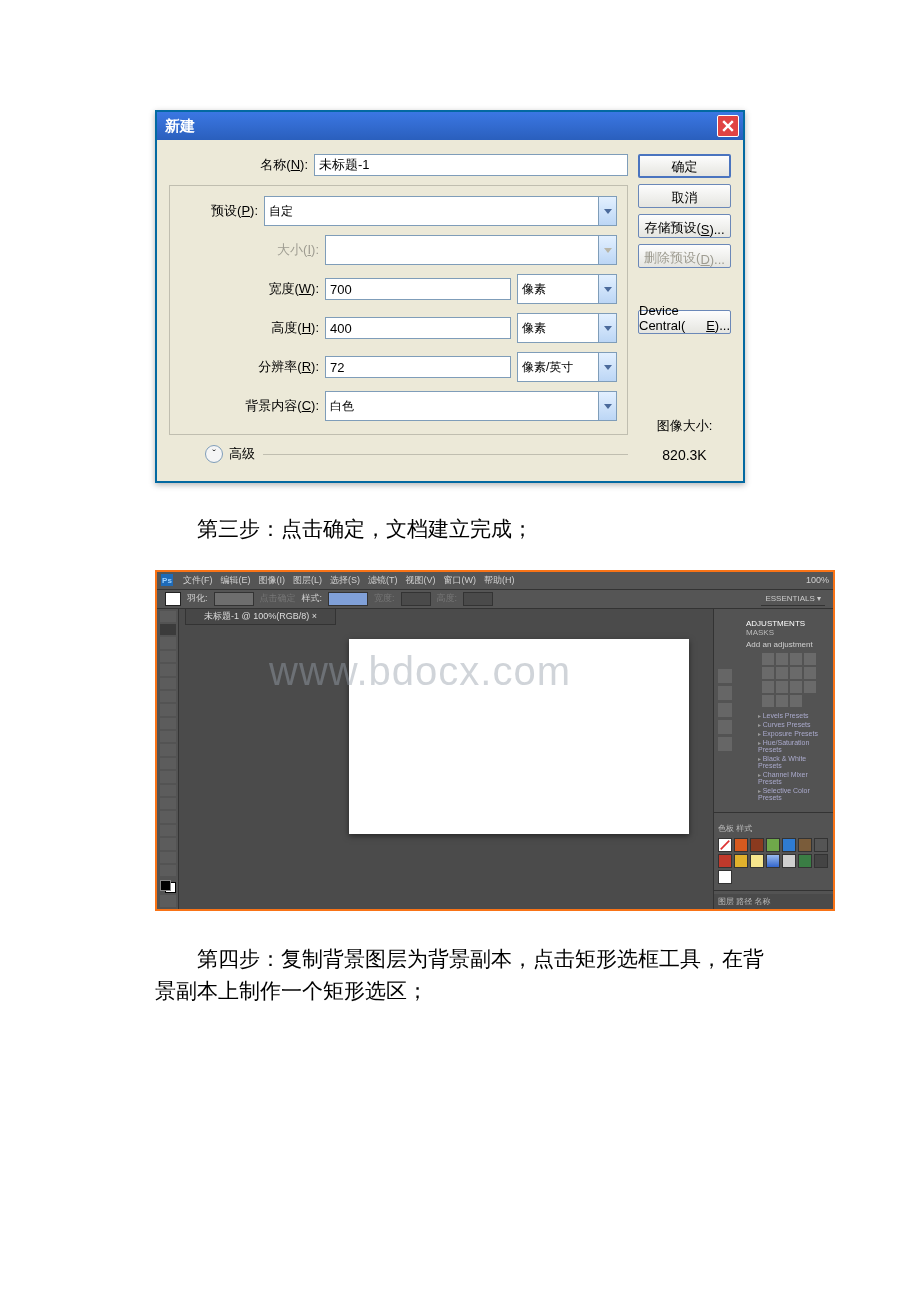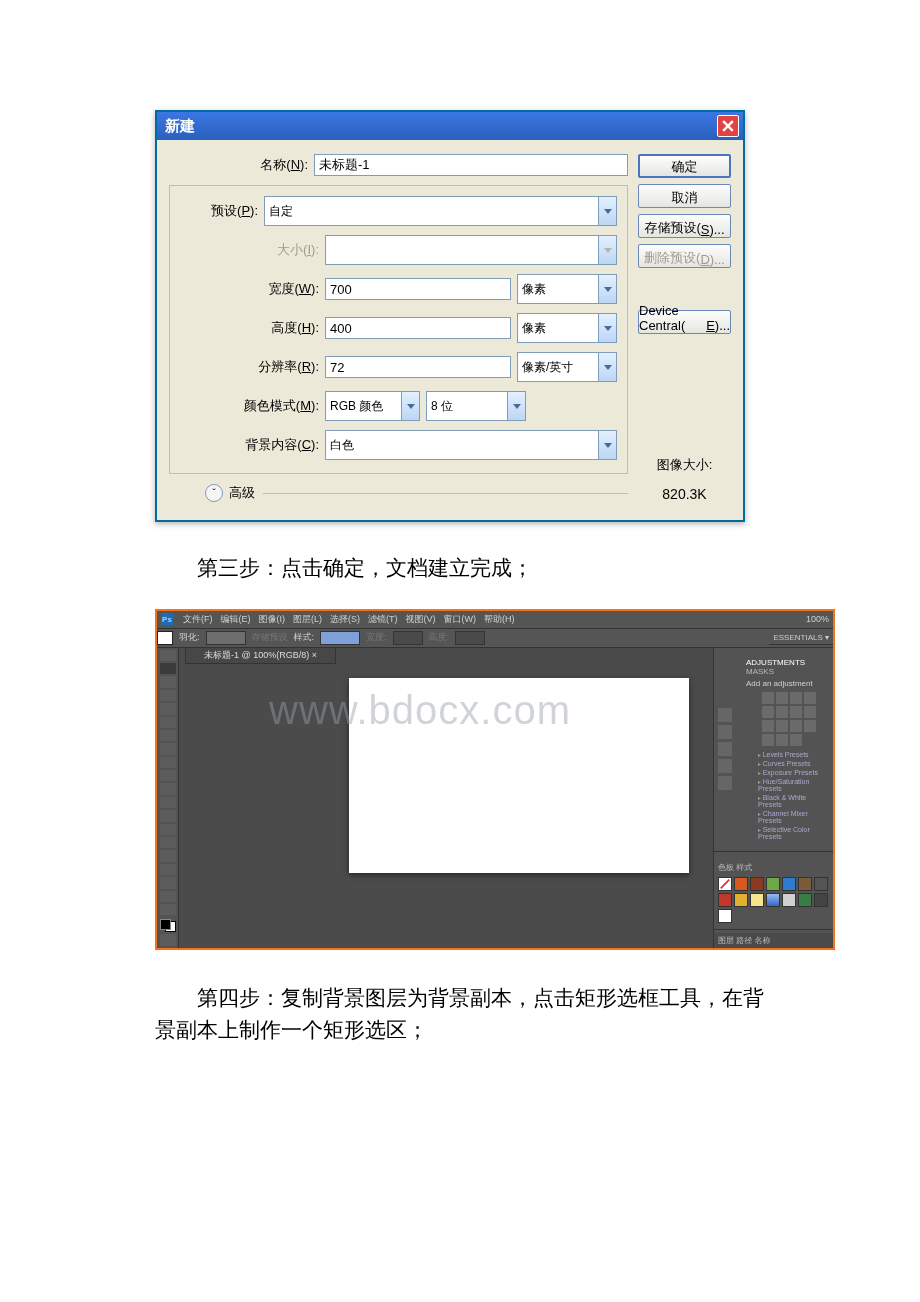--- a/index.html
+++ b/index.html
@@ -160,21 +160,21 @@
     border-bottom: 1px solid #333;
     align-items: center;
   }
   .ps-menu .ps-ico {
     width: 12px; height: 12px; background: #1f6bb8;
     display: inline-flex; align-items: center; justify-content: center;
     color: #9dd1ff; font-size: 8px; font-weight: bold; margin-right: 2px;
   }
   .ps-menu .right { margin-left: auto; display: flex; gap: 6px; align-items: center; }
   .ps-options {
-    background: #555; padding: 2px 0;
+    background: #555; padding: 2px 8px;
     display: flex; gap: 6px; align-items: center;
     border-bottom: 1px solid #333;
   }
   .ps-swatch { width: 16px; height: 14px; border: 1px solid #222; background: #fff; }
   .ps-drop { width: 40px; height: 14px; background: #6e6e6e; border: 1px solid #333; }
   .ps-body { display: flex; height: 300px; }
   .ps-tools {
     width: 22px; background: #535353; border-right: 1px solid #333;
     display: flex; flex-direction: column; align-items: center; padding: 2px 0 2px;
     gap: 2px;
@@ -318,37 +318,20 @@
             </div>
             <input class="finput short" value="72" style="">
             <div class="fselect unit">
               <span class="seltext">像素/英寸</span>
               <span class="selarrow">
                   <span class="chev"></span>
                 </span>
             </div>
           </div>
 
-          <div class="frow">
-            <div class="flabel">
-              <span>颜色模式(</span><u>M</u><span>):</span>
-            </div>
-            <div class="fselect" style="flex:0 0 95px">
-              <span class="seltext">RGB 颜色</span>
-              <span class="selarrow">
-                  <span class="chev"></span>
-                </span>
-            </div>
-            <div class="fselect unit">
-              <span class="seltext">8 位</span>
-              <span class="selarrow">
-                  <span class="chev"></span>
-                </span>
-            </div>
-          </div>
 
           <div class="frow">
             <div class="flabel">
               <span>背景内容(</span><u>C</u><span>):</span>
             </div>
             <div class="fselect">
               <span class="seltext">白色</span>
               <span class="selarrow">
                   <span class="chev"></span>
                 </span>
@@ -411,21 +394,21 @@
       <span>窗口(W)</span>
       <span>帮助(H)</span>
       <div class="right">
         <span>100%</span>
       </div>
     </div>
     <div class="ps-options">
       <span class="ps-swatch"></span>
       <span>羽化:</span>
       <span class="ps-drop"></span>
-      <span style="color:#777">存储预设</span>
+      <span style="color:#777">点击确定</span>
       <span>样式:</span>
       <span class="ps-drop" style="background:#80a0d8"></span>
       <span style="color:#777">宽度:</span>
       <span class="ps-drop" style="width:30px;background:#4a4a4a"></span>
       <span style="color:#777">高度:</span>
       <span class="ps-drop" style="width:30px;background:#4a4a4a"></span>
       <div style="margin-left:auto" class="essentials">ESSENTIALS ▾</div>
     </div>
     <div class="ps-body">
       <div class="ps-tools">

